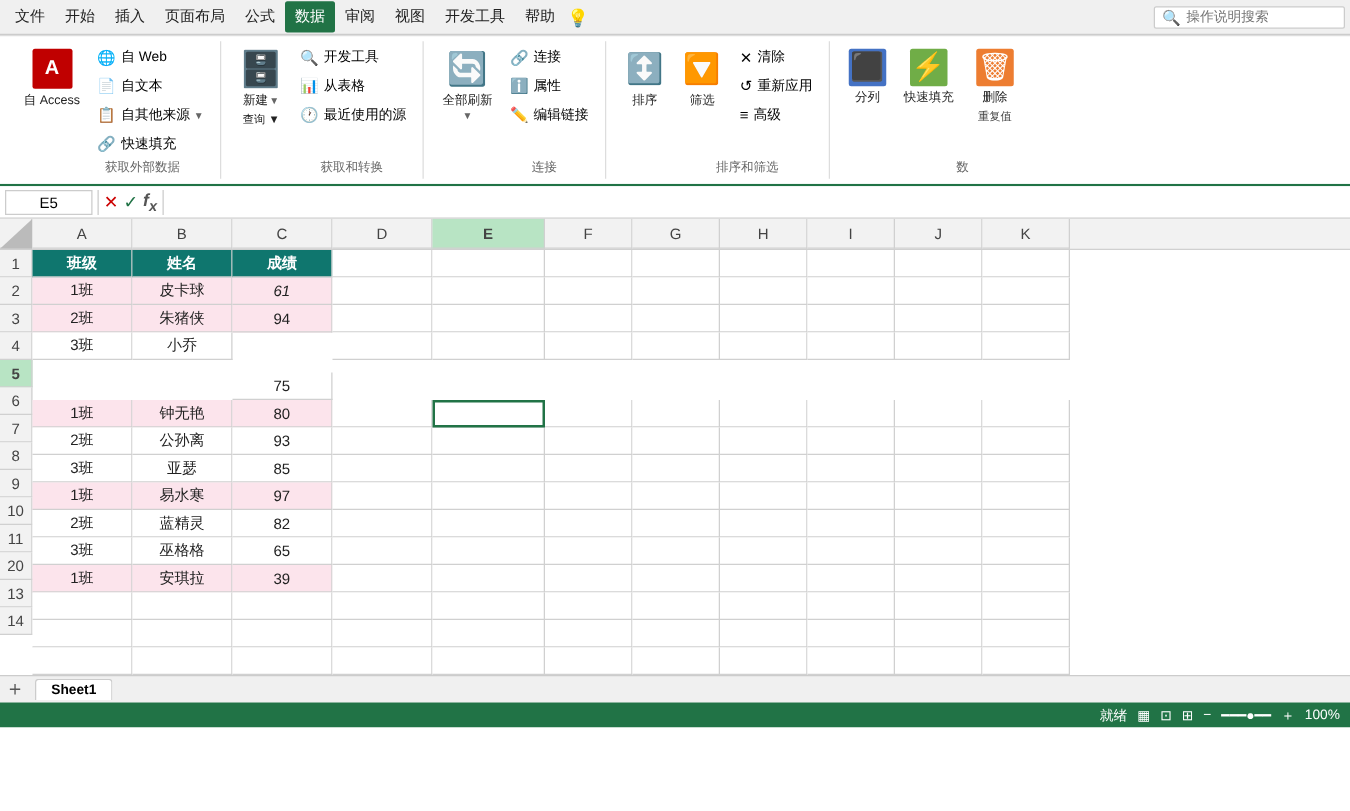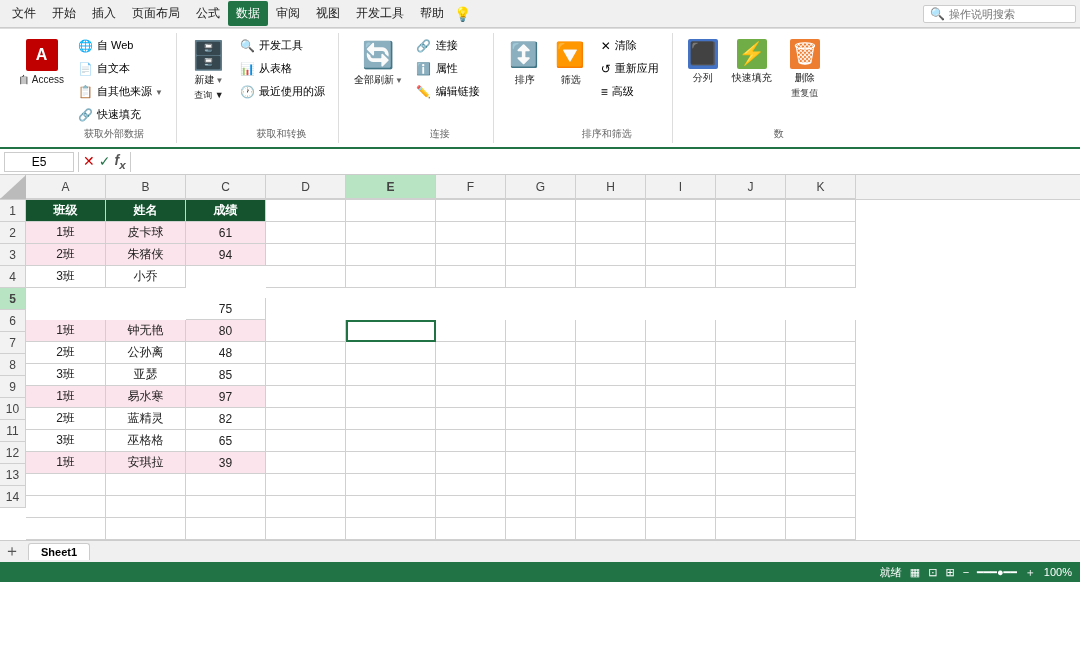--- a/index.html
+++ b/index.html
@@ -76,21 +76,21 @@
       font-size: 12px; color: #444; font-weight: normal; user-select: none;
     }
     .grid-row { display: flex; }
     .cell {
       height: 22px; border-right: 1px solid #d0d0d0; border-bottom: 1px solid #d0d0d0;
       display: flex; align-items: center; justify-content: center;
       font-size: 12px; color: #222; overflow: hidden; white-space: nowrap;
       background: #fff;
     }
     .cell.header-cell {
-      background: #14532d; color: #fff; font-weight: bold;
+      background: #0f766e; color: #fff; font-weight: bold;
     }
     .cell.striped-odd { background: #fce4ec; }
 
     
     .sheet-tabs {
       display: flex; align-items: center; background: #f0f0f0;
       border-top: 1px solid #ccc; height: 22px; padding-left: 4px; gap: 2px;
     }
     .sheet-tab {
       padding: 2px 12px; font-size: 11px; cursor: pointer; border: 1px solid #ccc;
@@ -198,21 +198,21 @@
           </div>
         </div>
       </div>
       <div class="ribbon-group-label">获取和转换</div>
     </div>
 
     <div class="ribbon-group">
       <div class="ribbon-group-content">
         <div class="ribbon-btn">
           <div class="ribbon-btn-icon" style="font-size:26px;">🔄</div>
-          <div style="display:flex;align-items:center;gap:1px;">
+          <div style="display:flex;align-items:center;gap:1px;flex-direction:column;">
             <span>全部刷新</span>
             <span class="dropdown-arrow">▼</span>
           </div>
         </div>
         <div style="display:flex;flex-direction:column;gap:2px;">
           <div class="ribbon-small-btn">
             <span class="ribbon-small-icon">🔗</span>
             <span>连接</span>
           </div>
           <div class="ribbon-small-btn">
@@ -331,21 +331,21 @@
       <div class="row-header">2</div>
       <div class="row-header">3</div>
       <div class="row-header">4</div>
       <div class="row-header" style="background:#b8e4c4;font-weight:bold;">5</div>
       <div class="row-header">6</div>
       <div class="row-header">7</div>
       <div class="row-header">8</div>
       <div class="row-header">9</div>
       <div class="row-header">10</div>
       <div class="row-header">11</div>
-      <div class="row-header">12</div>
+      <div class="row-header">20</div>
       <div class="row-header">13</div>
       <div class="row-header">14</div>
     </div>
 
     <div style="display:flex;flex-direction:column;">
 
       <div class="grid-row">
         <div class="cell header-cell" style="width:80px;">班级</div>
         <div class="cell header-cell" style="width:80px;">姓名</div>
         <div class="cell header-cell" style="width:80px;">成绩</div>
@@ -355,21 +355,21 @@
         <div class="cell" style="width:70px;"></div>
         <div class="cell" style="width:70px;"></div>
         <div class="cell" style="width:70px;"></div>
         <div class="cell" style="width:70px;"></div>
         <div class="cell" style="width:70px;"></div>
       </div>
 
       <div class="grid-row">
         <div class="cell striped-odd" style="width:80px;">1班</div>
         <div class="cell striped-odd" style="width:80px;">皮卡球</div>
-        <div class="cell striped-odd" style="width:80px;">61</div>
+        <div class="cell striped-odd" style="width:80px;font-style:italic;">61</div>
         <div class="cell" style="width:80px;"></div>
         <div class="cell" style="width:90px;"></div>
         <div class="cell" style="width:70px;"></div>
         <div class="cell" style="width:70px;"></div>
         <div class="cell" style="width:70px;"></div>
         <div class="cell" style="width:70px;"></div>
         <div class="cell" style="width:70px;"></div>
         <div class="cell" style="width:70px;"></div>
       </div>
 
@@ -411,21 +411,21 @@
         <div class="cell" style="width:70px;"></div>
         <div class="cell" style="width:70px;"></div>
         <div class="cell" style="width:70px;"></div>
         <div class="cell" style="width:70px;"></div>
         <div class="cell" style="width:70px;"></div>
       </div>
 
       <div class="grid-row">
         <div class="cell" style="width:80px;">2班</div>
         <div class="cell" style="width:80px;">公孙离</div>
-        <div class="cell" style="width:80px;">48</div>
+        <div class="cell" style="width:80px;">93</div>
         <div class="cell" style="width:80px;"></div>
         <div class="cell" style="width:90px;"></div>
         <div class="cell" style="width:70px;"></div>
         <div class="cell" style="width:70px;"></div>
         <div class="cell" style="width:70px;"></div>
         <div class="cell" style="width:70px;"></div>
         <div class="cell" style="width:70px;"></div>
         <div class="cell" style="width:70px;"></div>
       </div>
 

